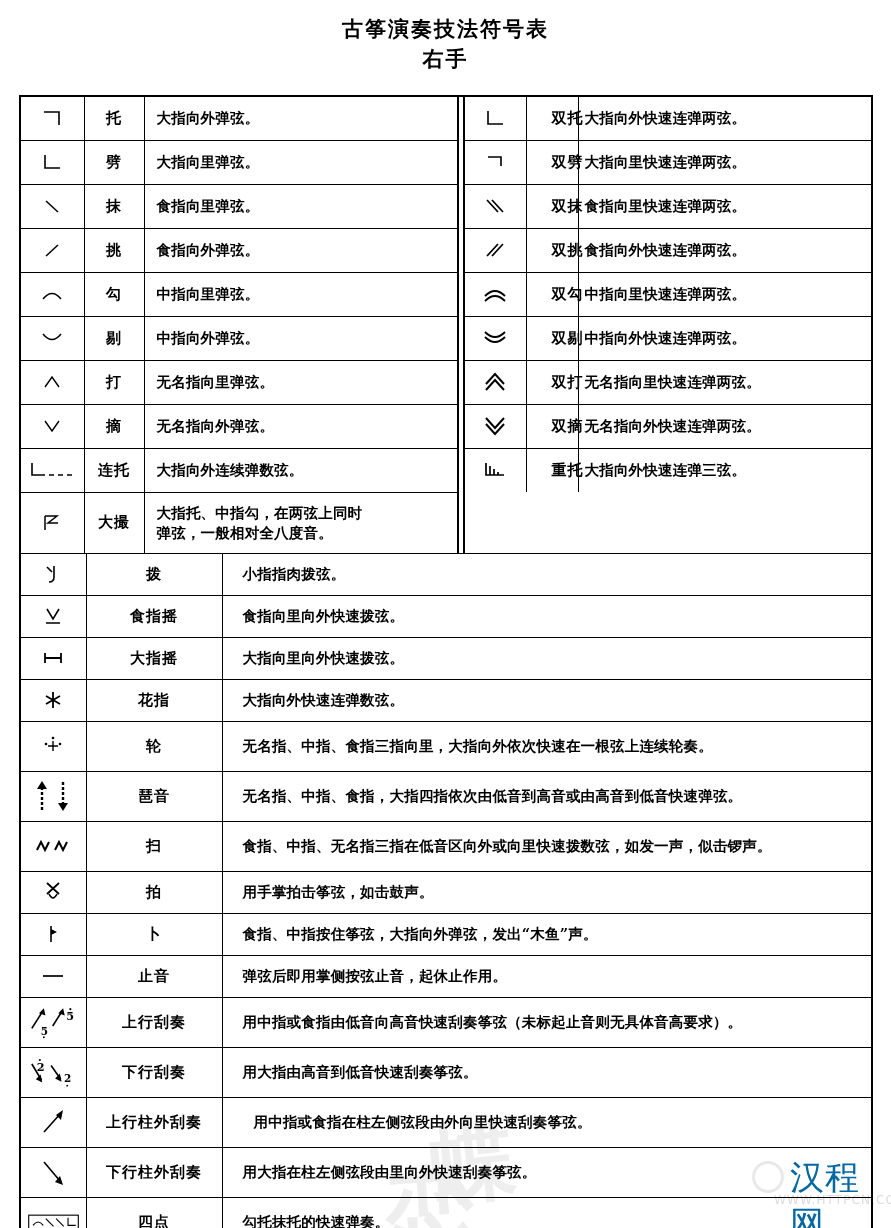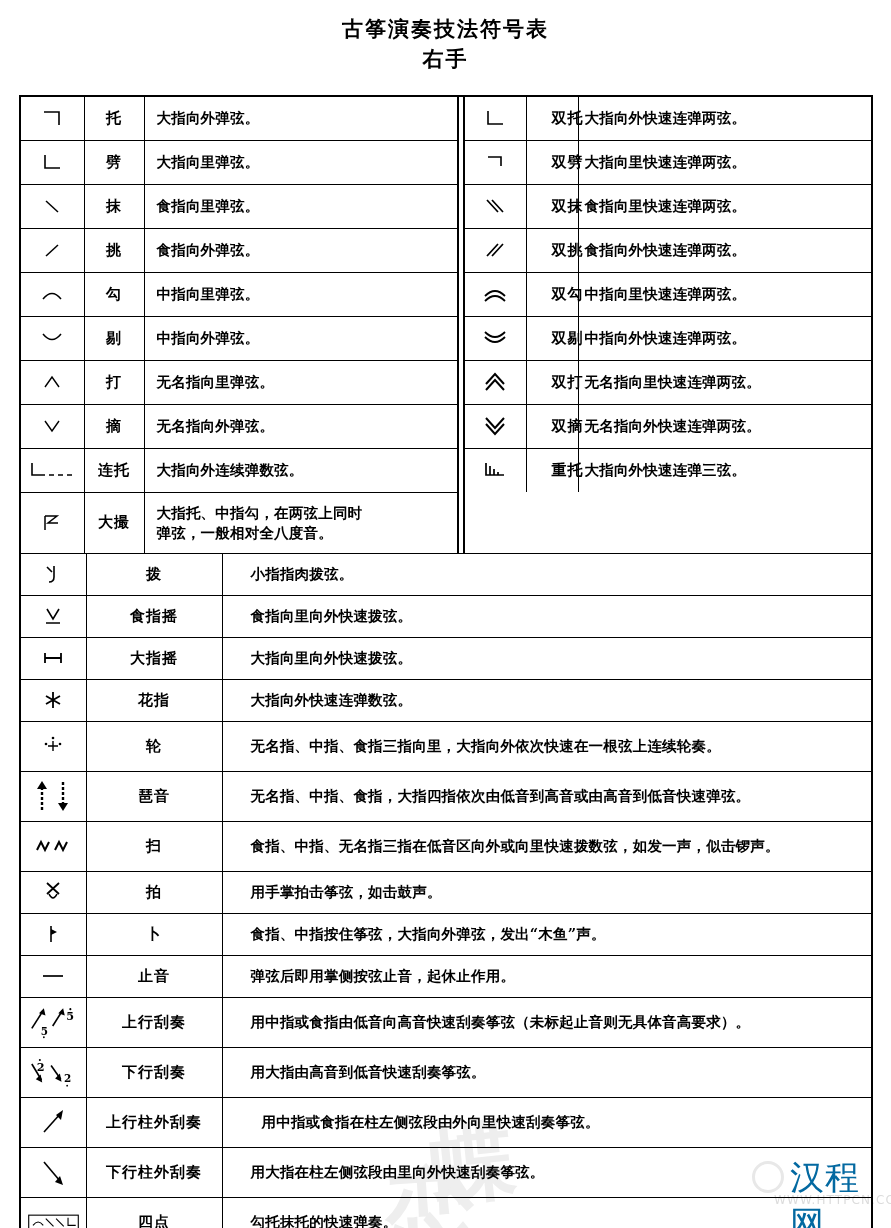--- a/index.html
+++ b/index.html
@@ -155,21 +155,21 @@
   .pair-col.right .cell.desc { flex: 1; padding-left: 6px; }
 
   
   .full-section {
     border: 2px solid #000;
     border-top: none;
   }
   .full-section .row { min-height: 41px; }
   .full-section .cell.sym  { width: 66px; }
   .full-section .cell.name { width: 136px; }
-  .full-section .cell.desc { flex: 1; padding-left: 28px; }
+  .full-section .cell.desc { flex: 1; padding-left: 20px; }
 
   .row.tall { min-height: 60px; }
   .row.tall2 { min-height: 49px; }
 
   svg.symsvg { display: block; }
 </style>
 </head>
 <body>
 
 <div class="wm-layer">

